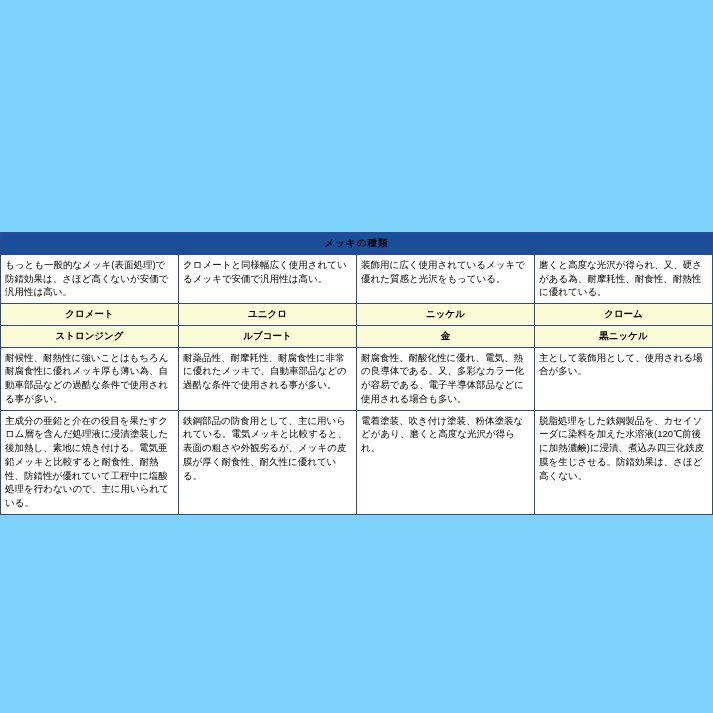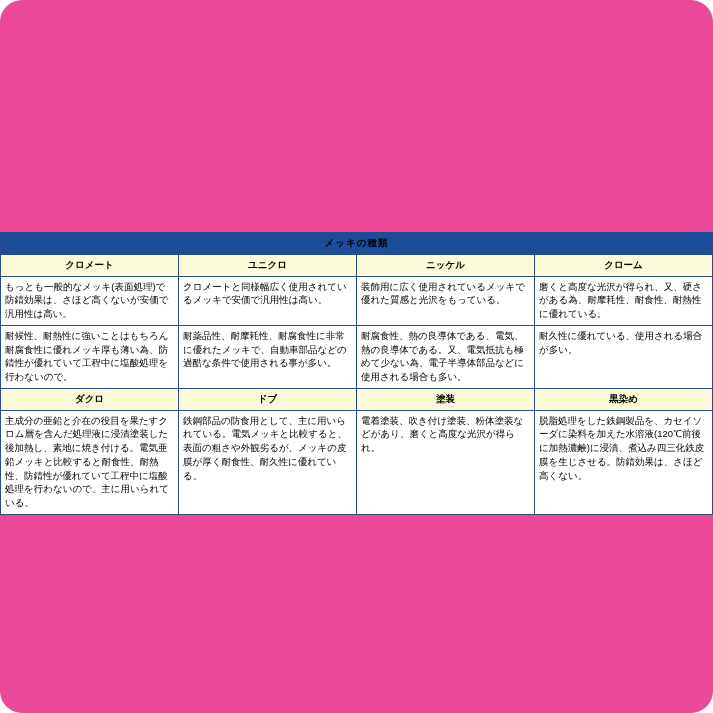--- a/index.html
+++ b/index.html
@@ -7,23 +7,22 @@
     padding: 0;
     width: 713px;
     height: 713px;
     background: #ffffff;
     font-family: "Liberation Sans", sans-serif;
   }
   #page {
     position: relative;
     width: 713px;
     height: 713px;
-    background: #ec4899;
+    background: #7dd3fc;
     overflow: hidden;
-    border-radius: 22px;
   }
   #table-wrap {
     position: absolute;
     left: 0px;
     top: 232px;
     width: 713px;
   }
   table.mekki {
     border-collapse: collapse;
     width: 713px;
@@ -71,45 +70,45 @@
 
 <div id="page">
   <div id="table-wrap">
     <table class="mekki">
       <tbody>
         <tr>
           <td class="title-cell" colspan="4">メッキの種類</td>
         </tr>
 
         <tr>
+          <td class="body-cell c1">もっとも一般的なメッキ(表面処理)で防錆効果は、さほど高くないが安価で汎用性は高い。</td>
+          <td class="body-cell c2">クロメートと同様幅広く使用されているメッキで安価で汎用性は高い。</td>
+          <td class="body-cell c3">装飾用に広く使用されているメッキで優れた質感と光沢をもっている。</td>
+          <td class="body-cell c4">磨くと高度な光沢が得られ、又、硬さがある為、耐摩耗性、耐食性、耐熱性に優れている。</td>
+        </tr>
+        <tr>
           <td class="head-cell c1">クロメート</td>
           <td class="head-cell c2">ユニクロ</td>
           <td class="head-cell c3">ニッケル</td>
           <td class="head-cell c4">クローム</td>
         </tr>
+
         <tr>
-          <td class="body-cell c1">もっとも一般的なメッキ(表面処理)で防錆効果は、さほど高くないが安価で汎用性は高い。</td>
-          <td class="body-cell c2">クロメートと同様幅広く使用されているメッキで安価で汎用性は高い。</td>
-          <td class="body-cell c3">装飾用に広く使用されているメッキで優れた質感と光沢をもっている。</td>
-          <td class="body-cell c4">磨くと高度な光沢が得られ、又、硬さがある為、耐摩耗性、耐食性、耐熱性に優れている。</td>
+          <td class="head-cell c1">ストロンジング</td>
+          <td class="head-cell c2">ルブコート</td>
+          <td class="head-cell c3">金</td>
+          <td class="head-cell c4">黒ニッケル</td>
+        </tr>
+        <tr>
+          <td class="body-cell c1">耐候性、耐熱性に強いことはもちろん耐腐食性に優れメッキ厚も薄い為、自動車部品などの過酷な条件で使用される事が多い。</td>
+          <td class="body-cell c2">耐薬品性、耐摩耗性、耐腐食性に非常に優れたメッキで、自動車部品などの過酷な条件で使用される事が多い。</td>
+          <td class="body-cell c3">耐腐食性、耐酸化性に優れ、電気、熱の良導体である。又、多彩なカラー化が容易である、電子半導体部品などに使用される場合も多い。</td>
+          <td class="body-cell c4">主として装飾用として、使用される場合が多い。</td>
         </tr>
 
-        <tr>
-          <td class="body-cell c1">耐候性、耐熱性に強いことはもちろん耐腐食性に優れメッキ厚も薄い為、防錆性が優れていて工程中に塩酸処理を行わないので。</td>
-          <td class="body-cell c2">耐薬品性、耐摩耗性、耐腐食性に非常に優れたメッキで、自動車部品などの過酷な条件で使用される事が多い。</td>
-          <td class="body-cell c3">耐腐食性、熱の良導体である、電気、熱の良導体である。又、電気抵抗も極めて少ない為、電子半導体部品などに使用される場合も多い。</td>
-          <td class="body-cell c4">耐久性に優れている、使用される場合が多い。</td>
-        </tr>
-
-        <tr>
-          <td class="head-cell c1">ダクロ</td>
-          <td class="head-cell c2">ドブ</td>
-          <td class="head-cell c3">塗装</td>
-          <td class="head-cell c4">黒染め</td>
-        </tr>
         <tr>
           <td class="body-cell c1">主成分の亜鉛と介在の役目を果たすクロム層を含んだ処理液に浸漬塗装した後加熱し、素地に焼き付ける。電気亜鉛メッキと比較すると耐食性、耐熱性、防錆性が優れていて工程中に塩酸処理を行わないので、主に用いられている。</td>
           <td class="body-cell c2">鉄鋼部品の防食用として、主に用いられている。電気メッキと比較すると、表面の粗さや外観劣るが、メッキの皮膜が厚く耐食性、耐久性に優れている。</td>
           <td class="body-cell c3">電着塗装、吹き付け塗装、粉体塗装などがあり、磨くと高度な光沢が得られ。</td>
           <td class="body-cell c4">脱脂処理をした鉄鋼製品を、カセイソーダに染料を加えた水溶液(120℃前後に加熱濃鹸)に浸漬、煮込み四三化鉄皮膜を生じさせる。防錆効果は、さほど高くない。</td>
         </tr>
       </tbody>
     </table>
   </div>
 </div>

